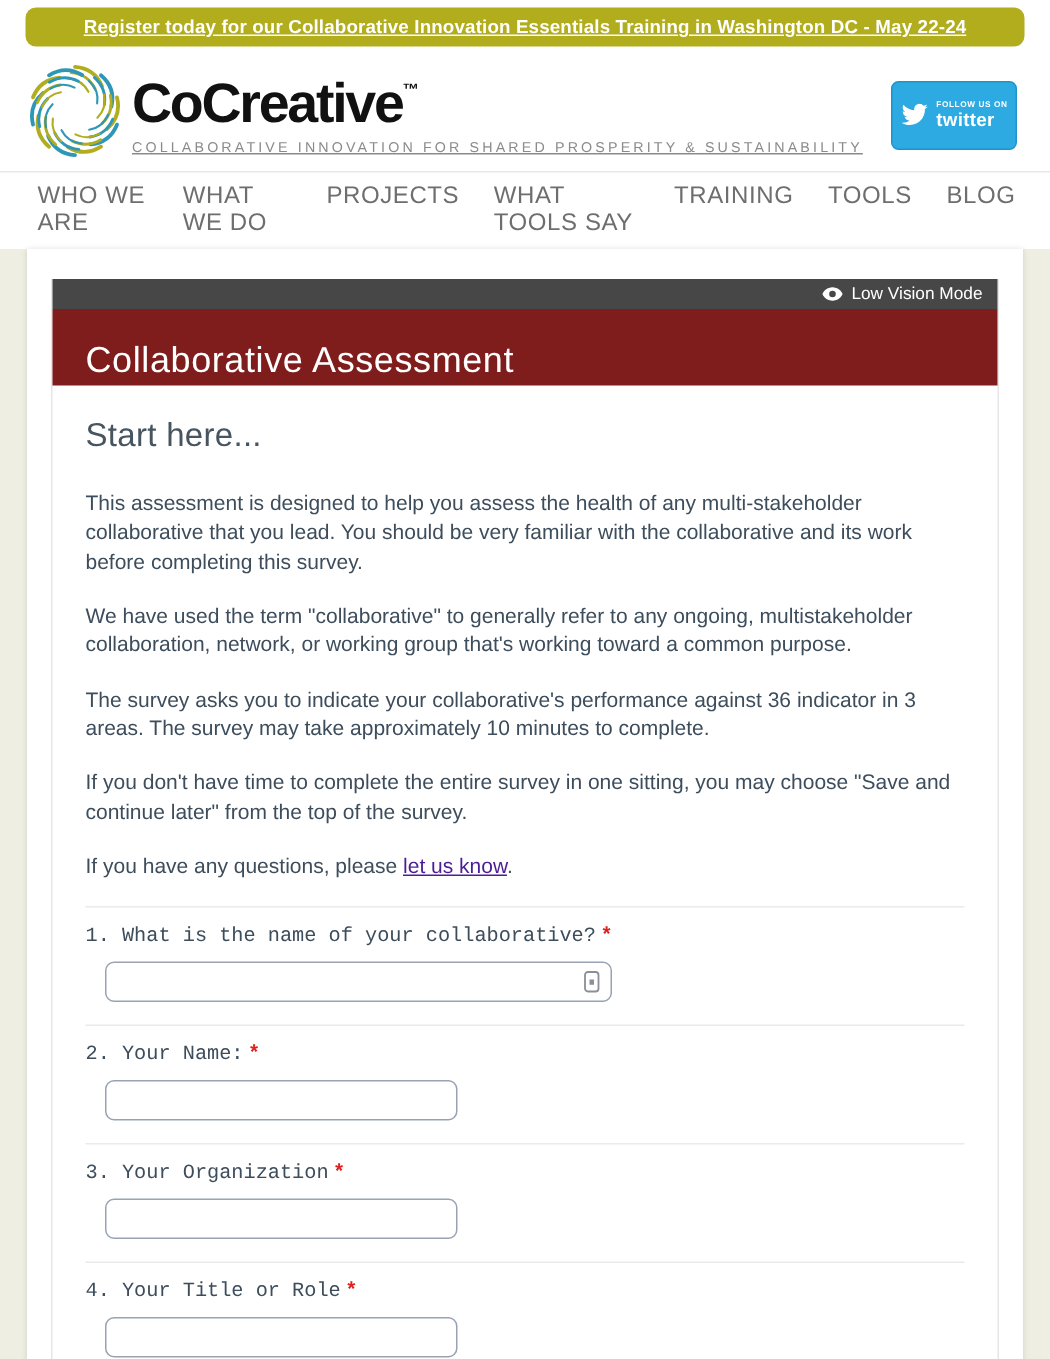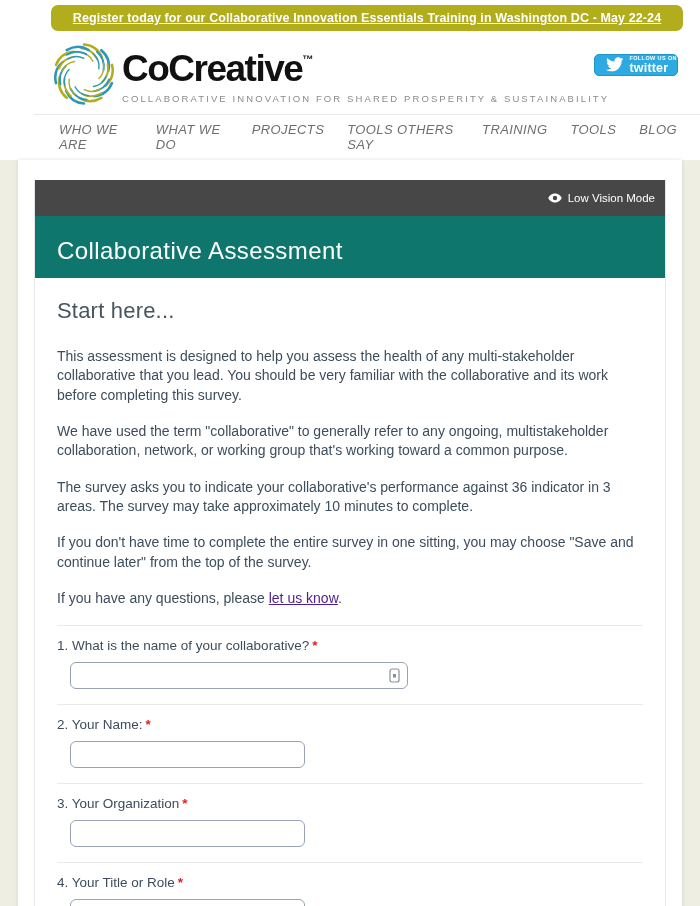--- a/index.html
+++ b/index.html
@@ -4,21 +4,21 @@
 <style>
   * { box-sizing: border-box; margin: 0; padding: 0; }
   html, body { width: 700px; height: 906px; overflow: hidden; }
   body {
     font-family: "Liberation Sans", sans-serif;
     background: #efeee3;
     position: relative;
   }
 
   
-  .site-header { background: #ffffff; padding-top: 5px; padding-left: 34px; }
+  .site-header { background: #ffffff; padding-top: 5px; }
 
   .banner {
     margin: 0 17px 9px;
     background: #b1ad1d;
     border-radius: 7px;
     height: 26px;
     display: flex; align-items: center; justify-content: center;
   }
   .banner a {
     color: #ffffff; font-weight: bold; font-size: 12.5px;
@@ -31,75 +31,75 @@
   .swirl-teal { color: #2e97b7; }
   .swirl-olive { color: #b2ad1f; }
   .brand-block { margin-left: 6px; padding-top: 6px; }
   .brand-name {
     font-size: 37px; font-weight: bold; color: #111111;
     letter-spacing: -1.5px; line-height: 1;
   }
   .brand-tm { font-size: 11px; font-weight: bold; color: #111; vertical-align: 18px; letter-spacing: 0; }
   .brand-tagline {
     margin-top: 6px; font-size: 9.5px; color: #8b8b8b;
-    letter-spacing: 2.1px; white-space: nowrap;
+    letter-spacing: 2.1px; white-space: nowrap; text-decoration: underline;
   }
 
   .twitter-btn {
     position: absolute; right: 22px; top: 14px;
-    width: 84px; height: 22px;
+    width: 84px; height: 46px;
     background: #2caae1; border: 1px solid #1d95c9; border-radius: 5px;
-    display: flex; align-items: center; justify-content: flex-end; gap: 5px;
+    display: flex; align-items: center; justify-content: center; gap: 5px;
     cursor: pointer;
   }
   .tw-bird { width: 19px; height: 16px; }
   .tw-text { display: flex; flex-direction: column; line-height: 1; }
   .tw-follow { font-size: 5.5px; font-weight: bold; color: #fff; letter-spacing: 0.4px; }
   .tw-word { font-size: 12.5px; font-weight: bold; color: #fff; letter-spacing: 0.2px; margin-top: 1px; }
 
   .main-nav {
     border-top: 1px solid #e9e9e3;
     padding: 7px 0 8px 25px;
     display: flex;
   }
   .nav-item {
-    font-size: 13px; color: #6e6e6e; letter-spacing: 0.4px;
-    margin-right: 23px; cursor: pointer; text-decoration: none; font-style: italic;
+    font-size: 16px; color: #6e6e6e; letter-spacing: 0.4px;
+    margin-right: 23px; cursor: pointer; text-decoration: none;
   }
 
   
   .page-area { background: #efeee3; height: 769px; }
   .content-card {
     margin: 0 18px; background: #ffffff; height: 100%;
     box-shadow: 0 0 4px rgba(0,0,0,0.12);
     padding: 20px 16px 0;
   }
 
   .survey-frame { border: 1px solid #e6e6e6; border-top: none; }
 
   .lowvision-bar {
-    background: #474747; height: 36px;
+    background: #474747; height: 20px;
     display: flex; align-items: center; justify-content: flex-end;
     padding-right: 10px; gap: 6px;
   }
   .lowvision-label { color: #ffffff; font-size: 11.5px; }
   .eye-icon { width: 14px; height: 10px; display: block; }
 
-  .survey-title-bar { background: #0f766e; padding: 21px 22px 13px; }
+  .survey-title-bar { background: #7f1d1d; padding: 21px 22px 2px; }
   .survey-title { color: #ffffff; font-size: 24px; font-weight: 400; letter-spacing: 0.4px; }
 
   .survey-body { padding: 20px 22px 0; color: #3d4d5c; }
   .intro-heading { font-size: 22px; font-weight: 400; color: #46555f; margin-bottom: 23px; letter-spacing: 0.2px; }
   .survey-body p { font-size: 14px; line-height: 1.38; margin-bottom: 17px; }
   .inline-link { color: #4c1d95; text-decoration: underline; }
 
   hr.qdivider { border: none; border-top: 1px solid #eaeaea; margin: 0; }
 
   .question { padding: 12px 0 15px; }
-  .q-label { font-size: 13.5px; color: #3d4d5c; margin-bottom: 9px; }
+  .q-label { font-size: 13.5px; color: #3d4d5c; margin-bottom: 9px; font-family: Liberation Mono, monospace; }
   .q-req { color: #e02020; margin-left: 3px; font-weight: bold; }
   .q-input-wrap { margin-left: 13px; position: relative; display: inline-block; }
   .q-input {
     height: 27px; border: 1px solid #98a2b3; border-radius: 6px;
     background: #fff; padding: 0 8px; font-size: 13px; color: #3d4d5c;
     outline: none; display: block;
   }
   .input-long { width: 338px; padding-right: 26px; }
   .input-short { width: 235px; }
   .autofill-icon {
@@ -151,21 +151,21 @@
         <span class="tw-follow">FOLLOW US ON</span>
         <span class="tw-word">twitter</span>
       </span>
     </div>
   </div>
 
   <nav class="main-nav">
     <a href="#" class="nav-item">WHO WE ARE</a>
     <a href="#" class="nav-item">WHAT WE DO</a>
     <a href="#" class="nav-item">PROJECTS</a>
-    <a href="#" class="nav-item">TOOLS OTHERS SAY</a>
+    <a href="#" class="nav-item">WHAT TOOLS SAY</a>
     <a href="#" class="nav-item">TRAINING</a>
     <a href="#" class="nav-item">TOOLS</a>
     <a href="#" class="nav-item">BLOG</a>
   </nav>
 </div>
 
 <div class="page-area">
   <div class="content-card">
     <div class="survey-frame">
 

